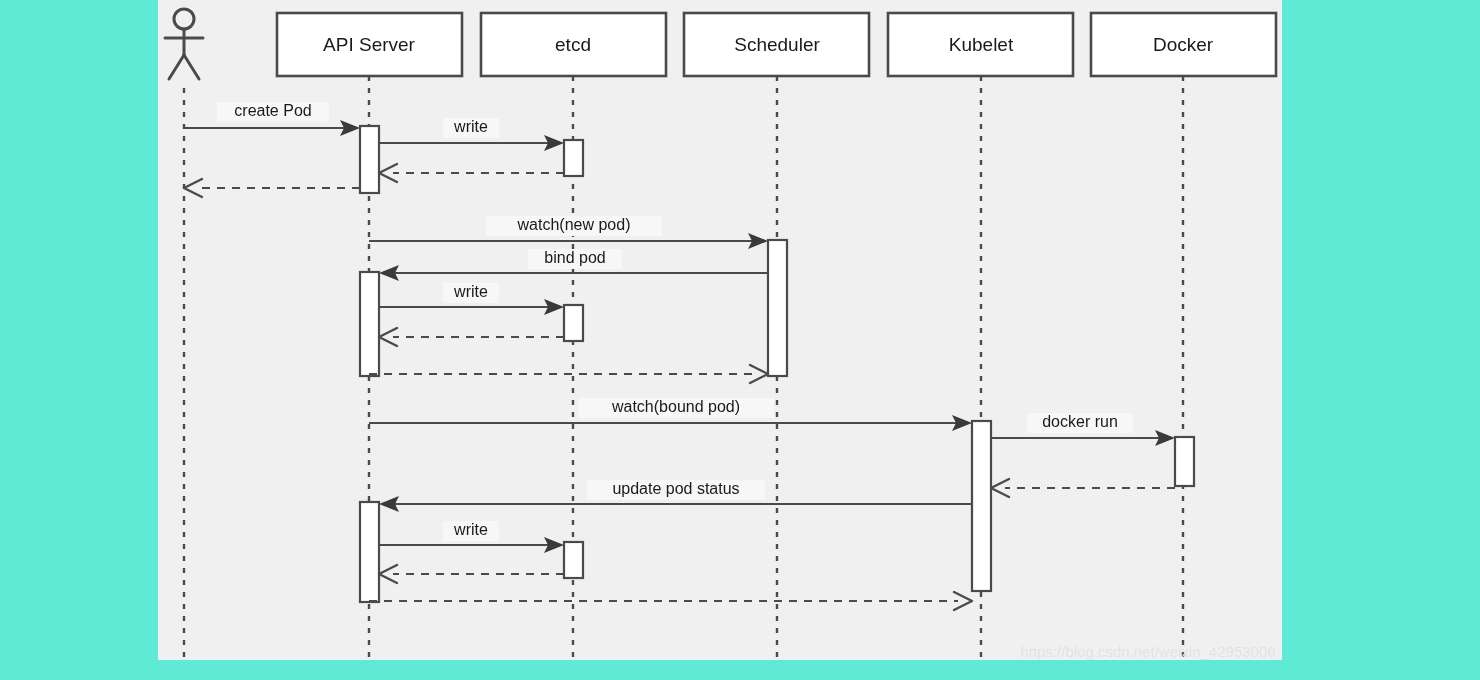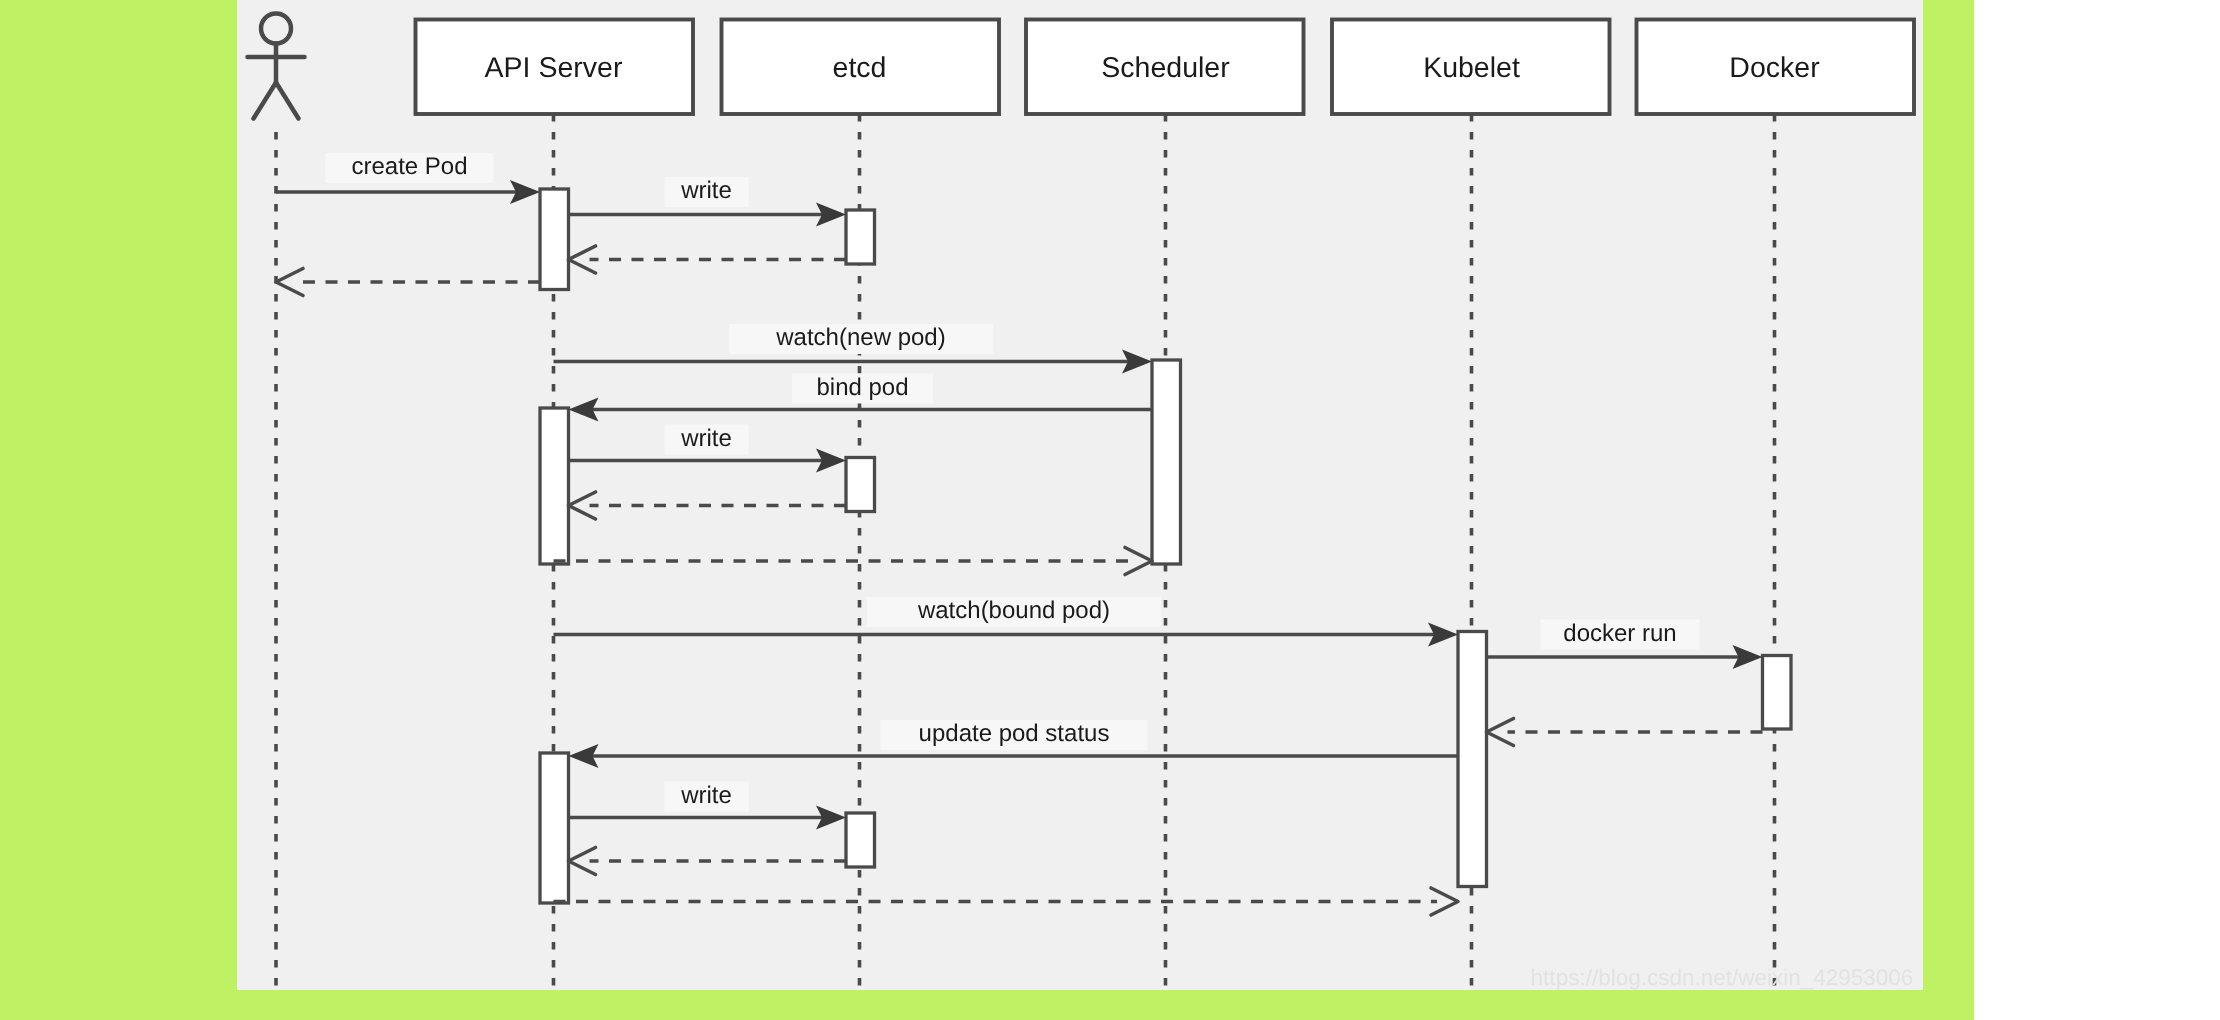--- a/index.html
+++ b/index.html
@@ -6,23 +6,23 @@
     margin: 0;
     padding: 0;
     background: #ffffff;
     width: 1480px;
     height: 680px;
     overflow: hidden;
     font-family: "Liberation Sans", sans-serif;
   }
   #stage {
     position: relative;
-    width: 1316px;
+    width: 1480px;
     height: 680px;
-    background: #bef264;
+    background: #5eead4;
   }
   #canvas-area {
     position: absolute;
     left: 158px;
     top: 0px;
     width: 1124px;
     height: 660px;
     background: #f0f0f0;
   }
   svg#diagram {

